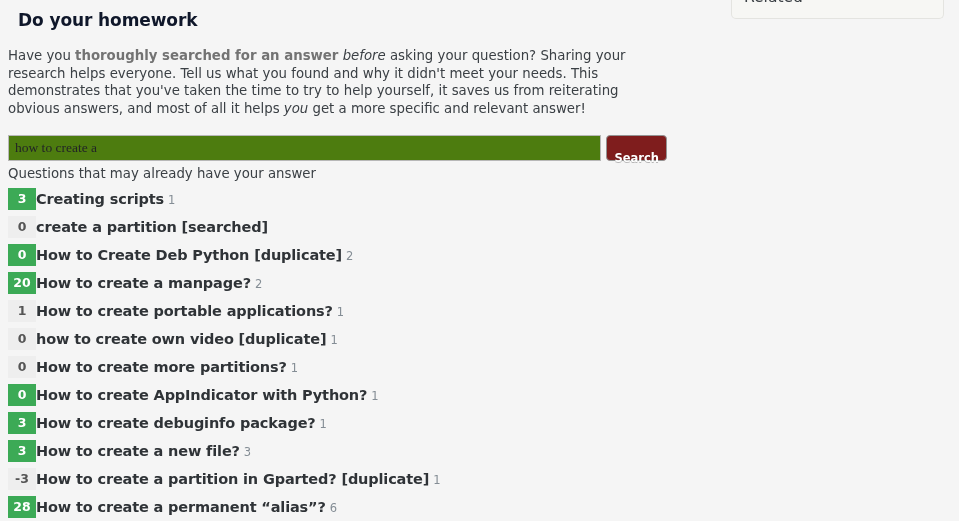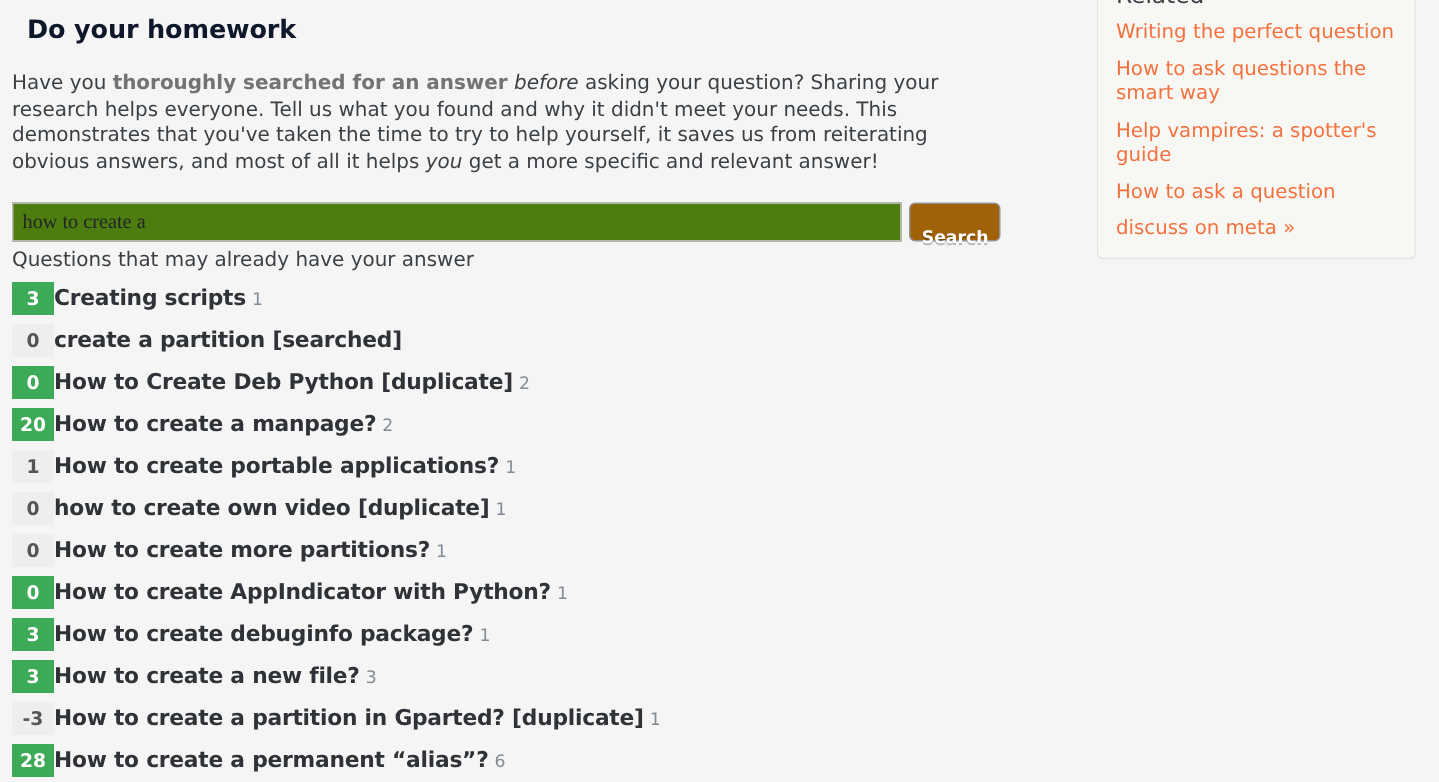--- a/index.html
+++ b/index.html
@@ -70,21 +70,21 @@
     color: #222426;
     padding: 2px 6px;
     outline: none;
     border-radius: 0;
   }
   #search-button {
     margin-left: 5px;
     height: 22px;
     align-self: center;
     padding: 12px 7px;
-    background: #a16207;
+    background: #7f1d1d;
     border: 1px solid #949494;
     border-radius: 4px;
     color: #ffffff;
     font-family: "DejaVu Sans", "Liberation Sans", sans-serif;
     font-size: 11.5px;
     font-weight: bold;
     text-shadow: 0 1px 0 rgba(0,0,0,0.25);
     cursor: pointer;
     line-height: 20px;
   }
@@ -259,20 +259,13 @@
         <span class="q-badge answered">82</span>
         <a class="q-title" href="#">How to create a screencast?</a>
         <span class="q-answers">16</span>
       </li>
     </ul>
 
 </div>
 
 <div id="sidebar">
   <h3 id="sidebar-heading">Related</h3>
-  <ul id="sidebar-links">
-      <li><a class="sb-link" href="#">Writing the perfect question</a></li>
-      <li><a class="sb-link" href="#">How to ask questions the smart way</a></li>
-      <li><a class="sb-link" href="#">Help vampires: a spotter's guide</a></li>
-      <li><a class="sb-link" href="#">How to ask a question</a></li>
-      <li><a class="sb-link" href="#">discuss on meta »</a></li>
-    </ul>
 </div>
 
 </body></html>

